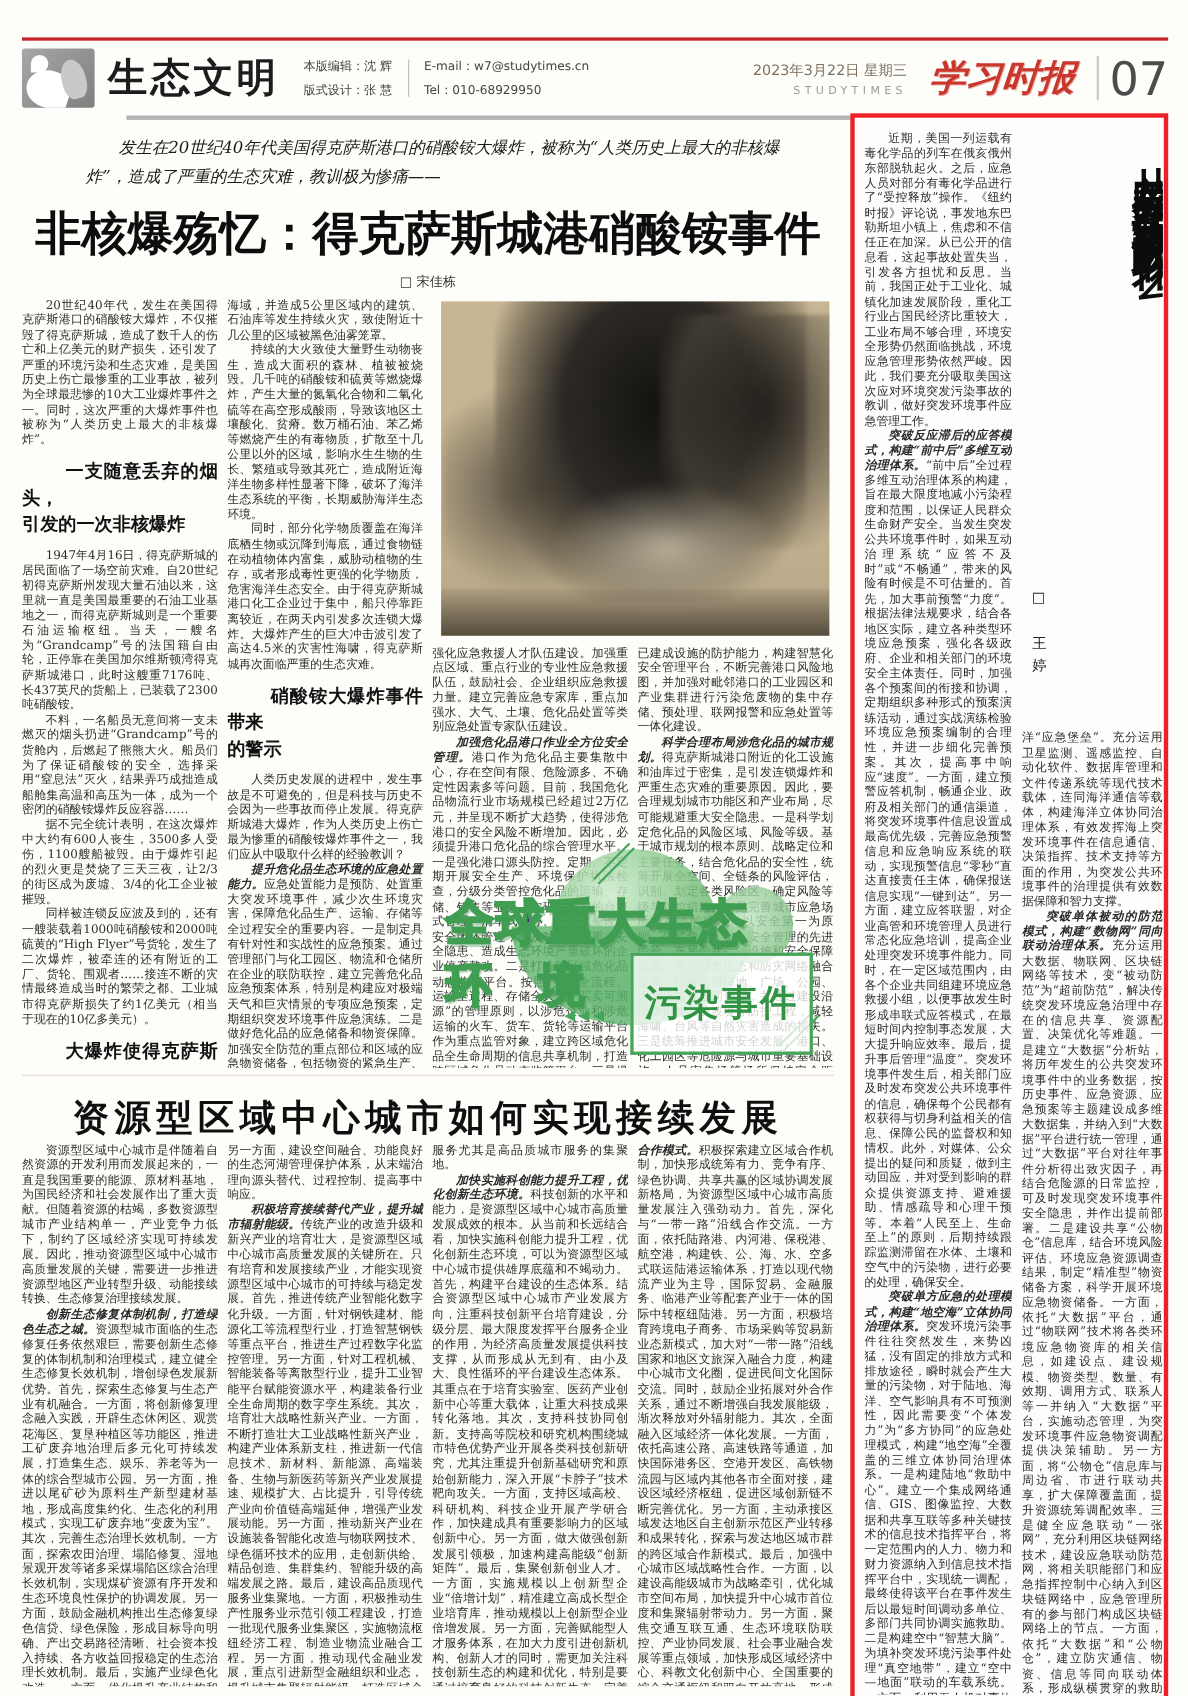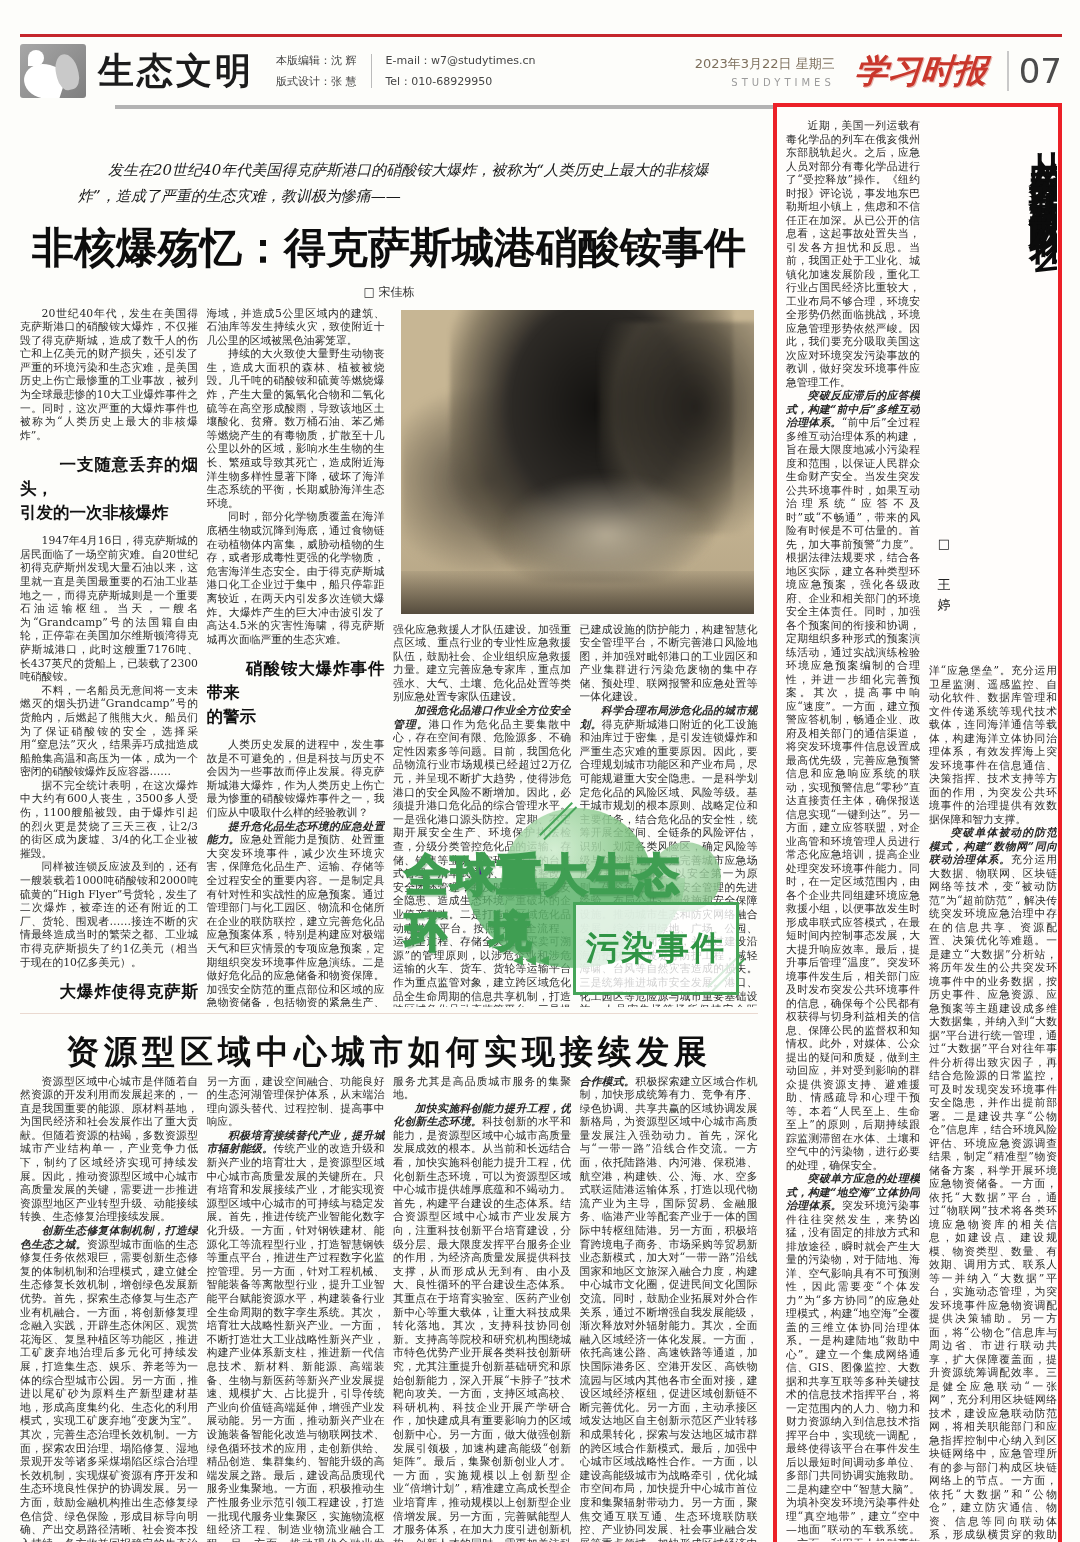--- a/index.html
+++ b/index.html
@@ -18,29 +18,29 @@
   .section-title { font-size:36px; font-weight:900; letter-spacing:3px; color:#1c1c1c; margin-left:12px;text-align:center; }
   .edit-info { display:flex; align-items:center; margin-left:22px; gap:14px; }
   .edit-col { display:flex; flex-direction:column; gap:6px; font-size:11px; color:#444; }
   .vline { width:1px; height:34px; background:#bbb; }
   .spacer { flex:1; }
   .date-block { text-align:right; margin-right:10px; }
   .date-block .d1 { font-size:13px; color:#7d6f5c; }
   .date-block .d2 { font-size:10px; letter-spacing:4px; color:#9b9b9b; margin-top:4px; }
   .brand { font-family:"DejaVu Serif",serif; font-style:italic; font-weight:900; font-size:33px; color:#c9372c; transform:skewX(-5deg); margin:0 10px; text-shadow:1px 1px 0 #e8b5ae; }
   .pageno-sep { width:2px; height:40px; background:#c9c9c9; margin:0 10px; }
-  .pageno { font-size:34px; color:#4c4c4c; font-weight:500;text-align:center; }
+  .pageno { font-size:42px; color:#4c4c4c; font-weight:500;text-align:center; }
   .gray-rule { height:4px; background:#b3b3b3; margin:6px 18px 0 115px; }
 
   
   .content { display:flex; padding:10px 18px 0 20px; gap:15px; }
   .left-region { width:738px; flex:none; }
 
   
-  .kicker { font-family:"DejaVu Serif",serif; font-style:italic; font-size:15px; line-height:1.75; color:#1a1a1a; padding:2px 44px 0 58px; text-indent:2em;margin-top:36px; }
+  .kicker { font-family:"DejaVu Serif",serif; font-style:italic; font-size:15px; line-height:1.75; color:#1a1a1a; padding:2px 44px 0 58px; text-indent:2em; }
   .headline { font-size:42px; font-weight:900; letter-spacing:0px; text-align:center; color:#0d0d0d; margin-top:10px; font-family:"DejaVu Sans",sans-serif; }
   .byline { text-align:center; font-size:12px; color:#333; margin:8px 0 6px; }
   .cols-wrap { position:relative; display:flex; gap:8.5px; height:700px; overflow:hidden; }
   .col { width:178px; flex:none; font-family:"DejaVu Serif",serif; font-size:10.8px; line-height:13.6px; text-align:justify; color:#2b2b2b; overflow:hidden; }
   .col p { text-indent:2em; }
   .col p.cont { text-indent:0; }
   .lead { font-weight:700; font-style:italic; }
   .subhead { font-family:"DejaVu Sans",sans-serif; font-weight:800; font-size:16.5px; line-height:1.45; color:#111; margin:11px 0 9px; }
   .subhead .l1 { text-indent:2.4em; }
   .photo-spacer { height:316px; }

